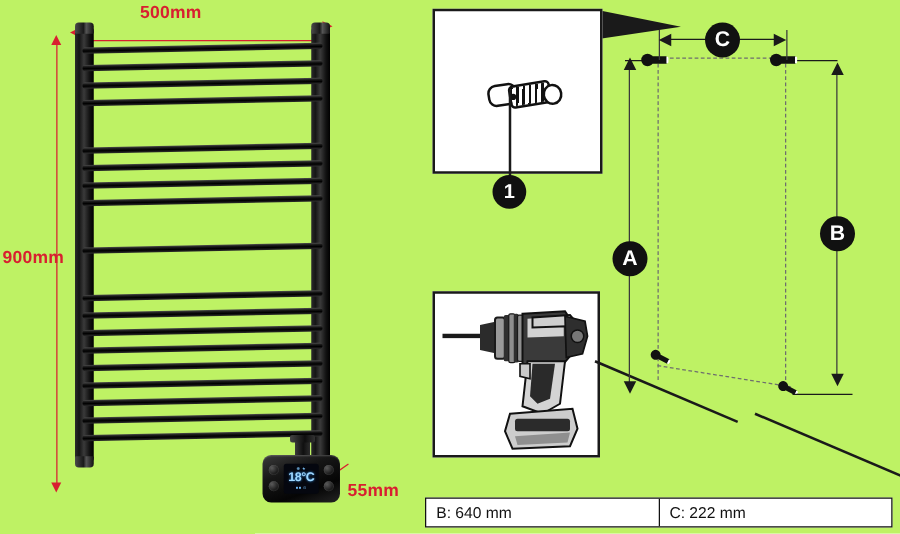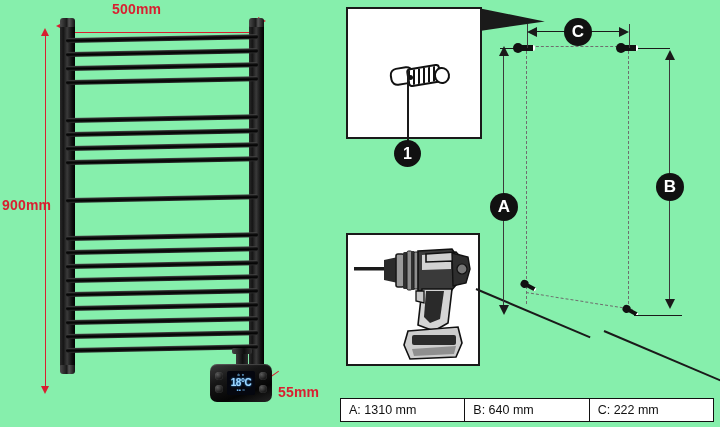--- a/index.html
+++ b/index.html
@@ -15,21 +15,21 @@
     font-family: "Liberation Sans", sans-serif;
     background: #ffffff;
   }
 
   
   #canvas {
     position: absolute;
     inset: 0;
     width: 720px;
     height: 427px;
-    background: #86efac;
+    background: #bef264;
   }
 
   
   #left-panel {
     position: absolute;
     left: 0; top: 0;
     width: 336px; height: 427px;
   }
 
   
@@ -581,19 +581,18 @@
 
       <div class="solid-v" style="left:183px; top:46px; height:248px;"></div>
       <div class="k-arrow up" style="left:179px; top:40px;"></div>
       <div class="k-arrow down" style="left:179px; top:289px;"></div>
       <div class="letter-bubble" style="left:170px; top:163px;">B</div>
 
       <div id="floor-line"></div>
     </div>
 
     <div id="dim-table">
-      <div class="dim-cell">A: 1310 mm</div>
       <div class="dim-cell">B: 640 mm</div>
       <div class="dim-cell">C: 222 mm</div>
     </div>
 
   </div>
 </div>
 
 </body></html>

